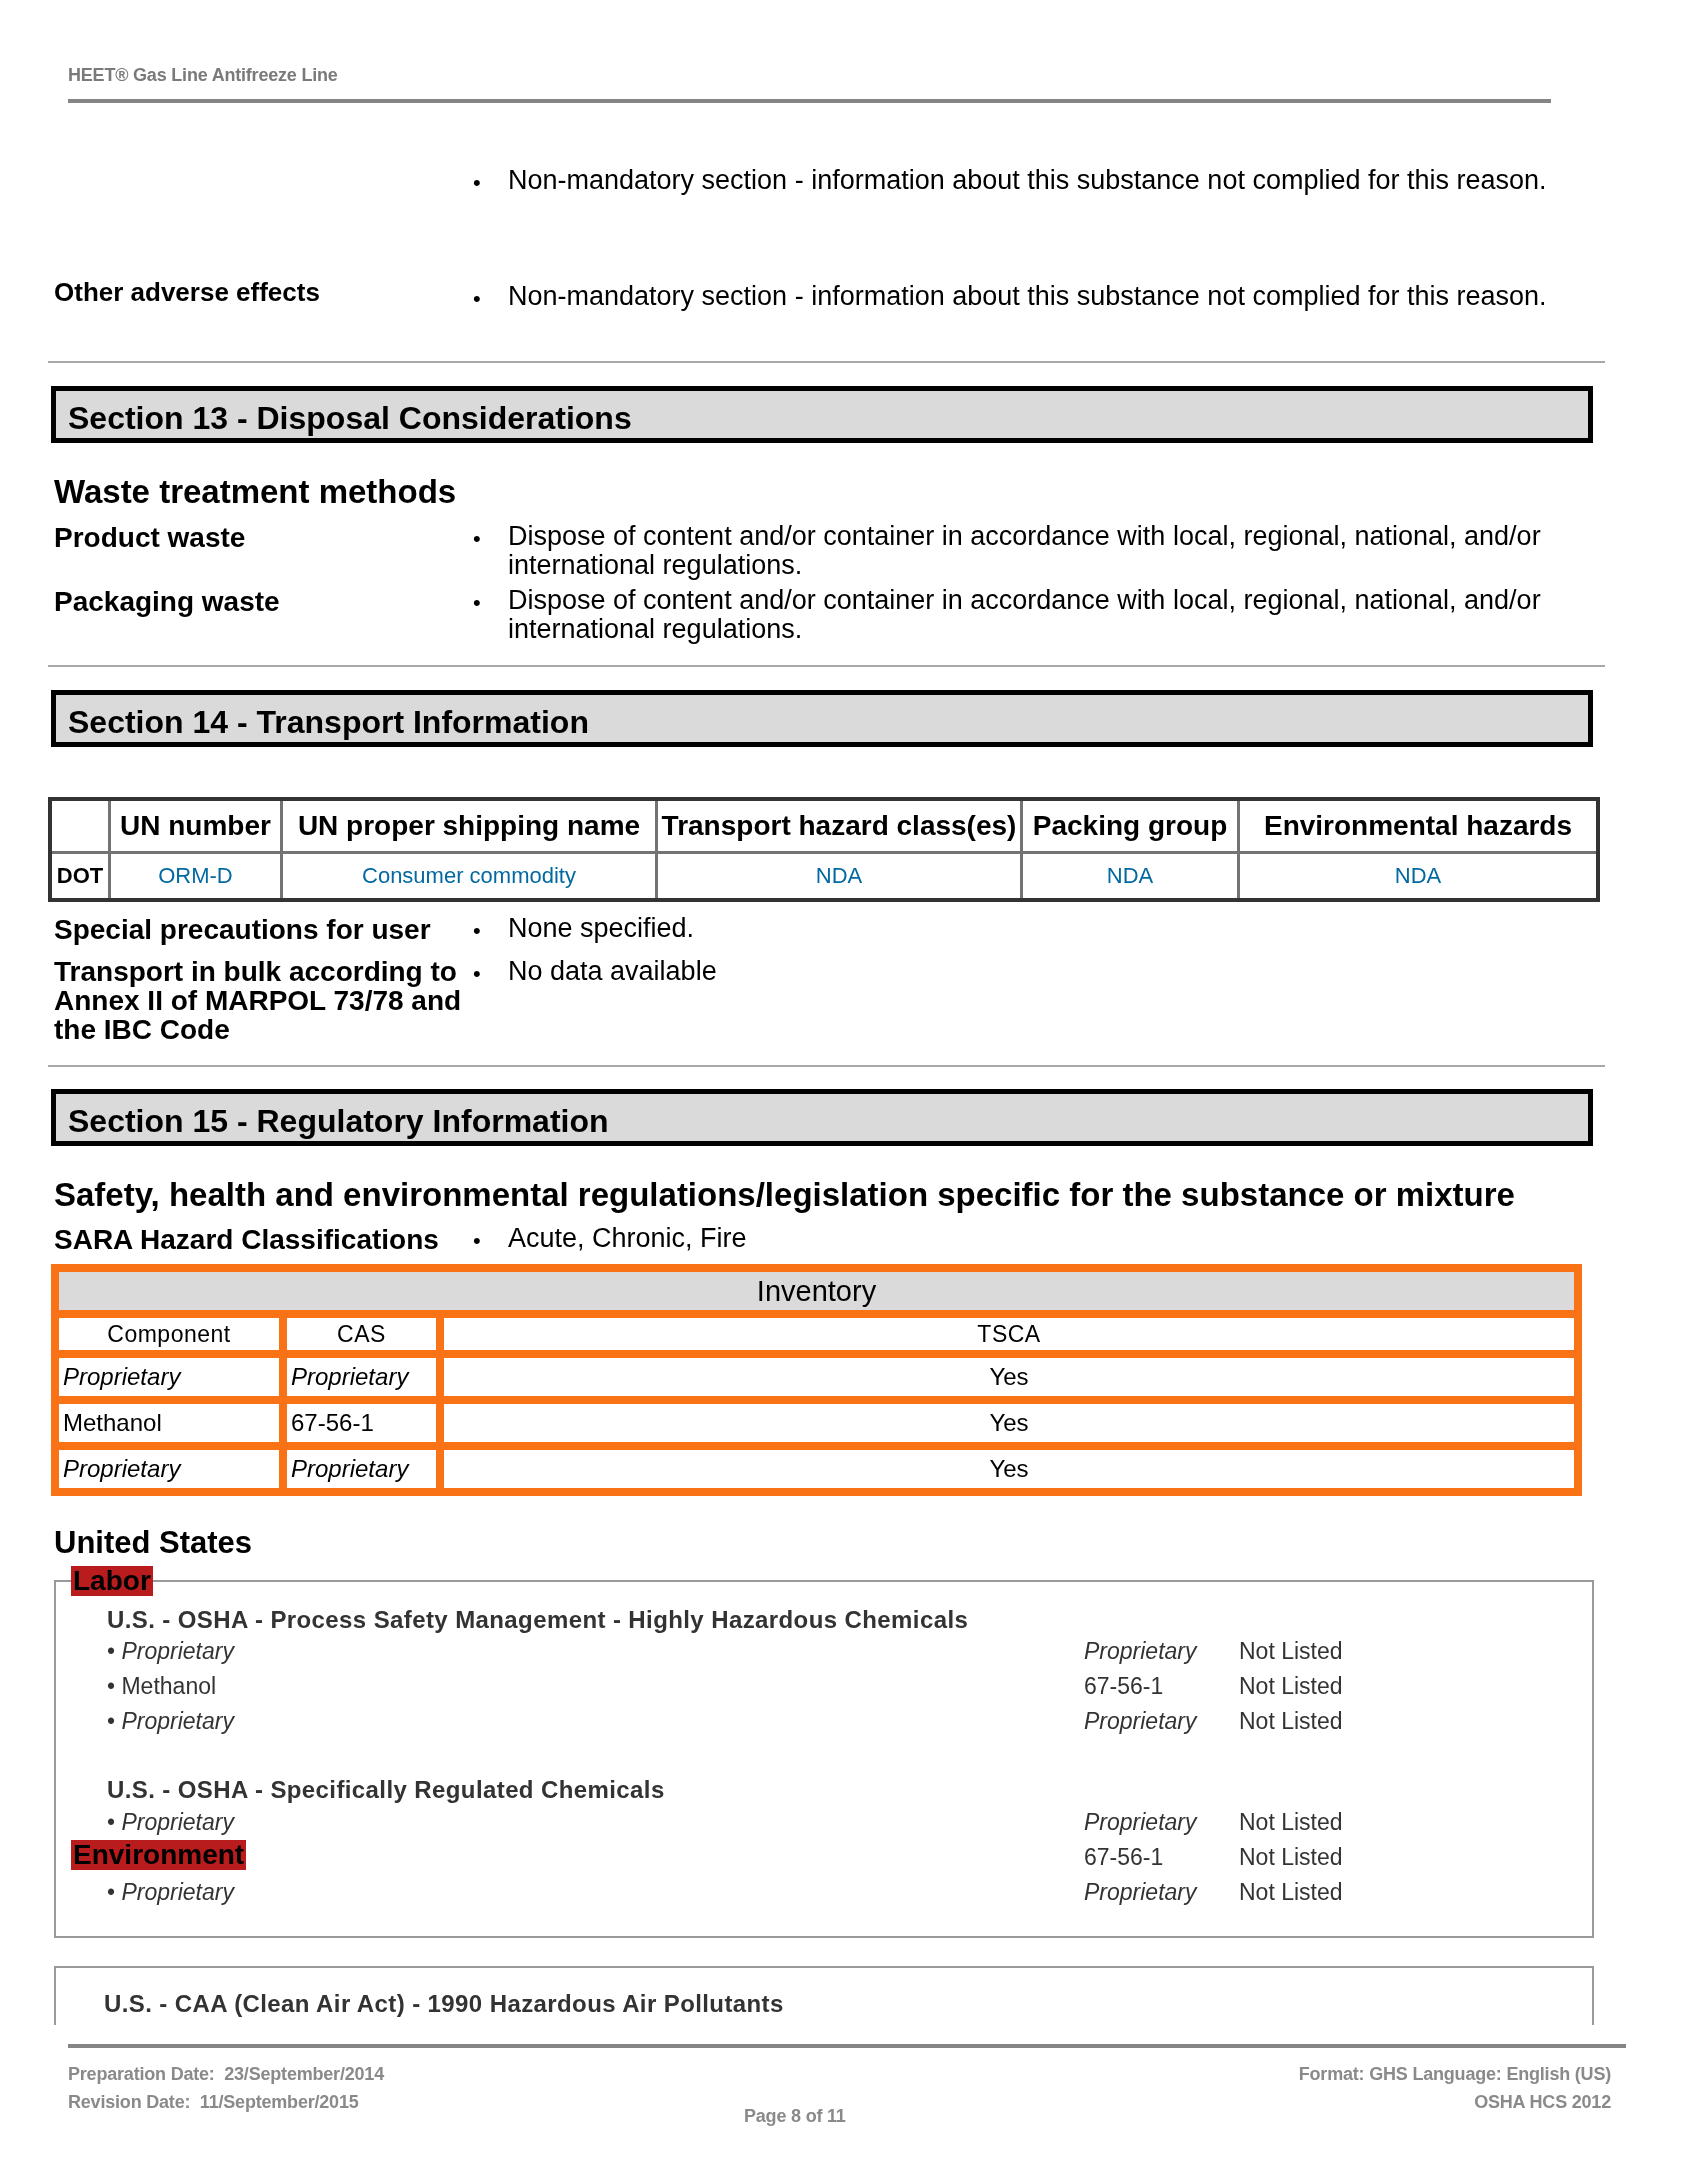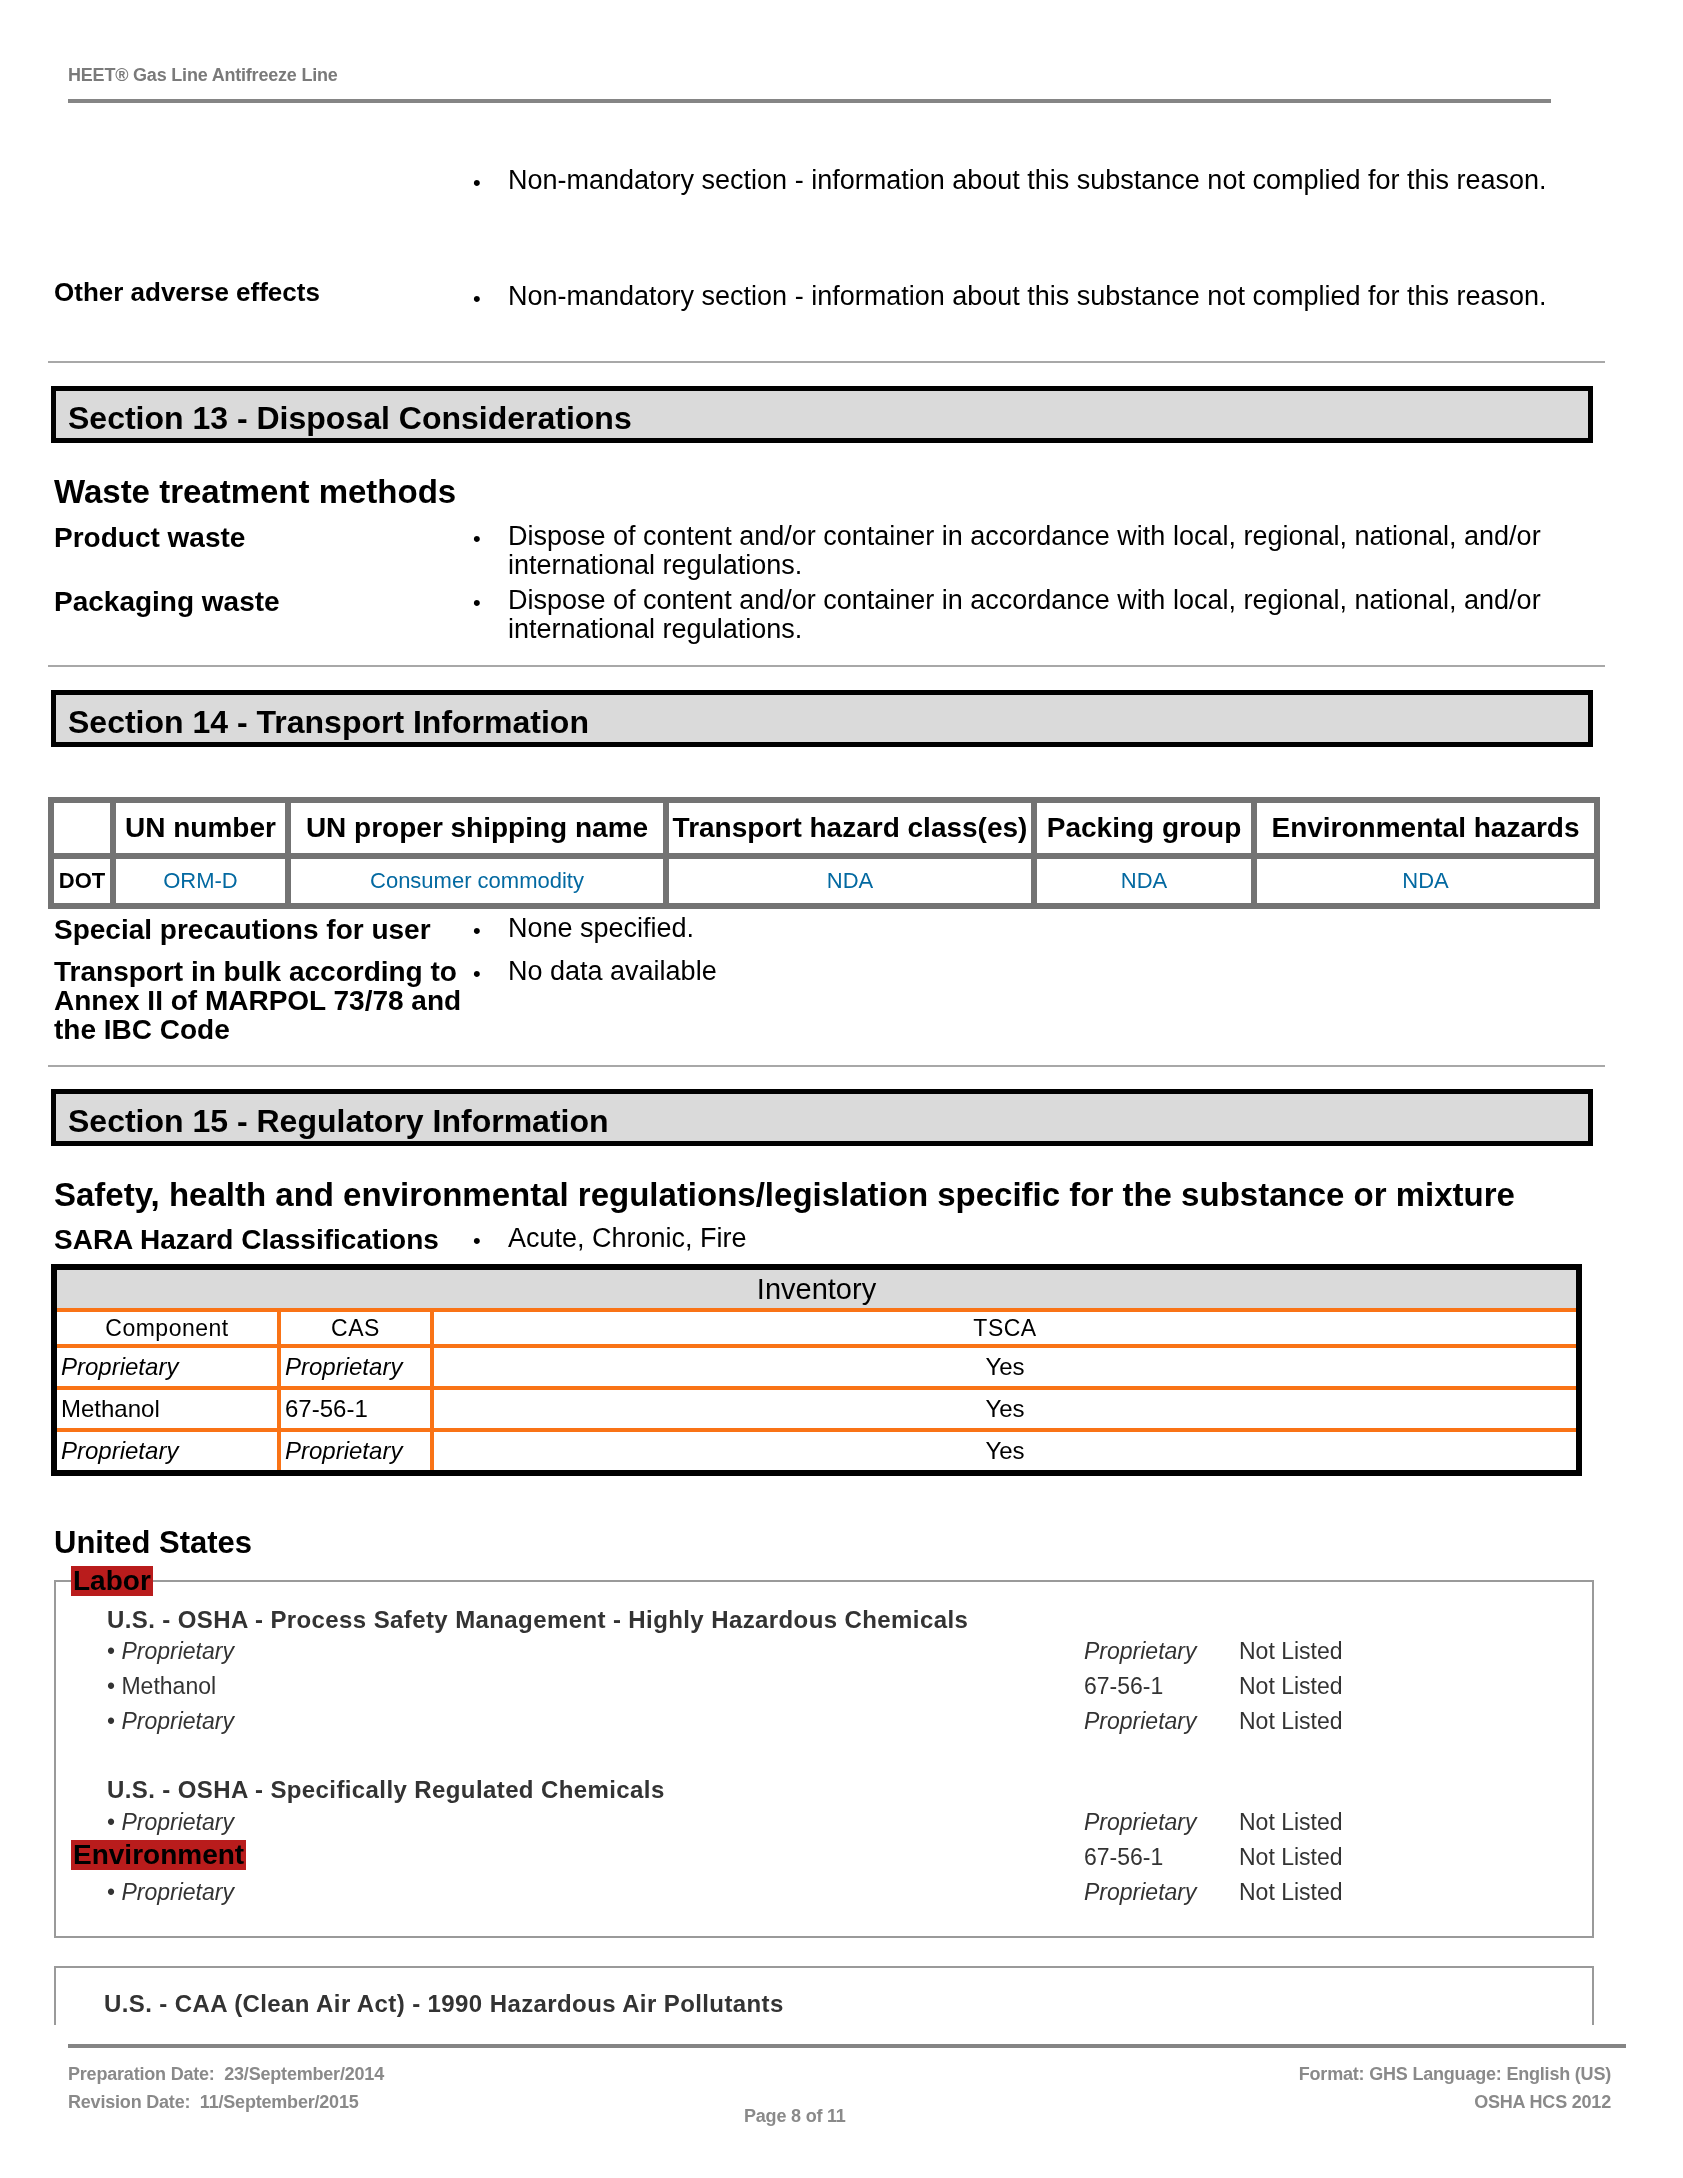--- a/index.html
+++ b/index.html
@@ -24,32 +24,32 @@
       border: 5px solid #000; box-sizing: border-box;
     }
     .sec-box span { position: absolute; left: 12px; top: 9px; font-size: 32px; font-weight: bold; }
 
     
     table.transport {
       position: absolute; left: 48px; top: 797px; width: 1552px;
       border-collapse: collapse; border: 4px solid #333;
     }
     table.transport td, table.transport th {
-      border: 6px solid #737373; text-align: center; padding: 0 3px;
+      border: 3px solid #737373; text-align: center; padding: 0 3px;
     }
     table.transport th { height: 50px; font-size: 28px; font-weight: bold; white-space: nowrap; }
     table.transport td { height: 44px; font-size: 22px; color: #0369a1; }
     table.transport td.rowhead { font-weight: bold; color: #000; font-size: 22px; padding: 0 2px; }
 
     
     table.inventory {
       position: absolute; left: 51px; top: 1264px; width: 1531px;
       border-collapse: collapse; border: 6px solid #000;
     }
-    table.inventory td, table.inventory th { border: 4px solid #f97316; font-size: 24px; }
+    table.inventory td, table.inventory th { border: 8px solid #f97316; font-size: 24px; }
     table.inventory .inv-head { background: #dadada; height: 36px; text-align: center; font-size: 29px; font-weight: normal; }
     table.inventory .colhead th { height: 30px; font-weight: normal; text-align: center; font-size: 23px; letter-spacing: 0.5px; }
     table.inventory td { height: 38px; padding: 0 4px; }
     table.inventory td.center { text-align: center; }
     .ital { font-style: italic; }
 
     .fieldset { border: 2px solid #9a9a9a; box-sizing: border-box; }
     .fieldset-legend { background: #b91c1c; font-size: 28px; font-weight: bold; padding: 0 2px; line-height: 30px; }
     .reg-title { font-size: 24px; font-weight: bold; color: #333; letter-spacing: 0.4px; }
     .reg-row { font-size: 23px; color: #333; height: 35px; }

